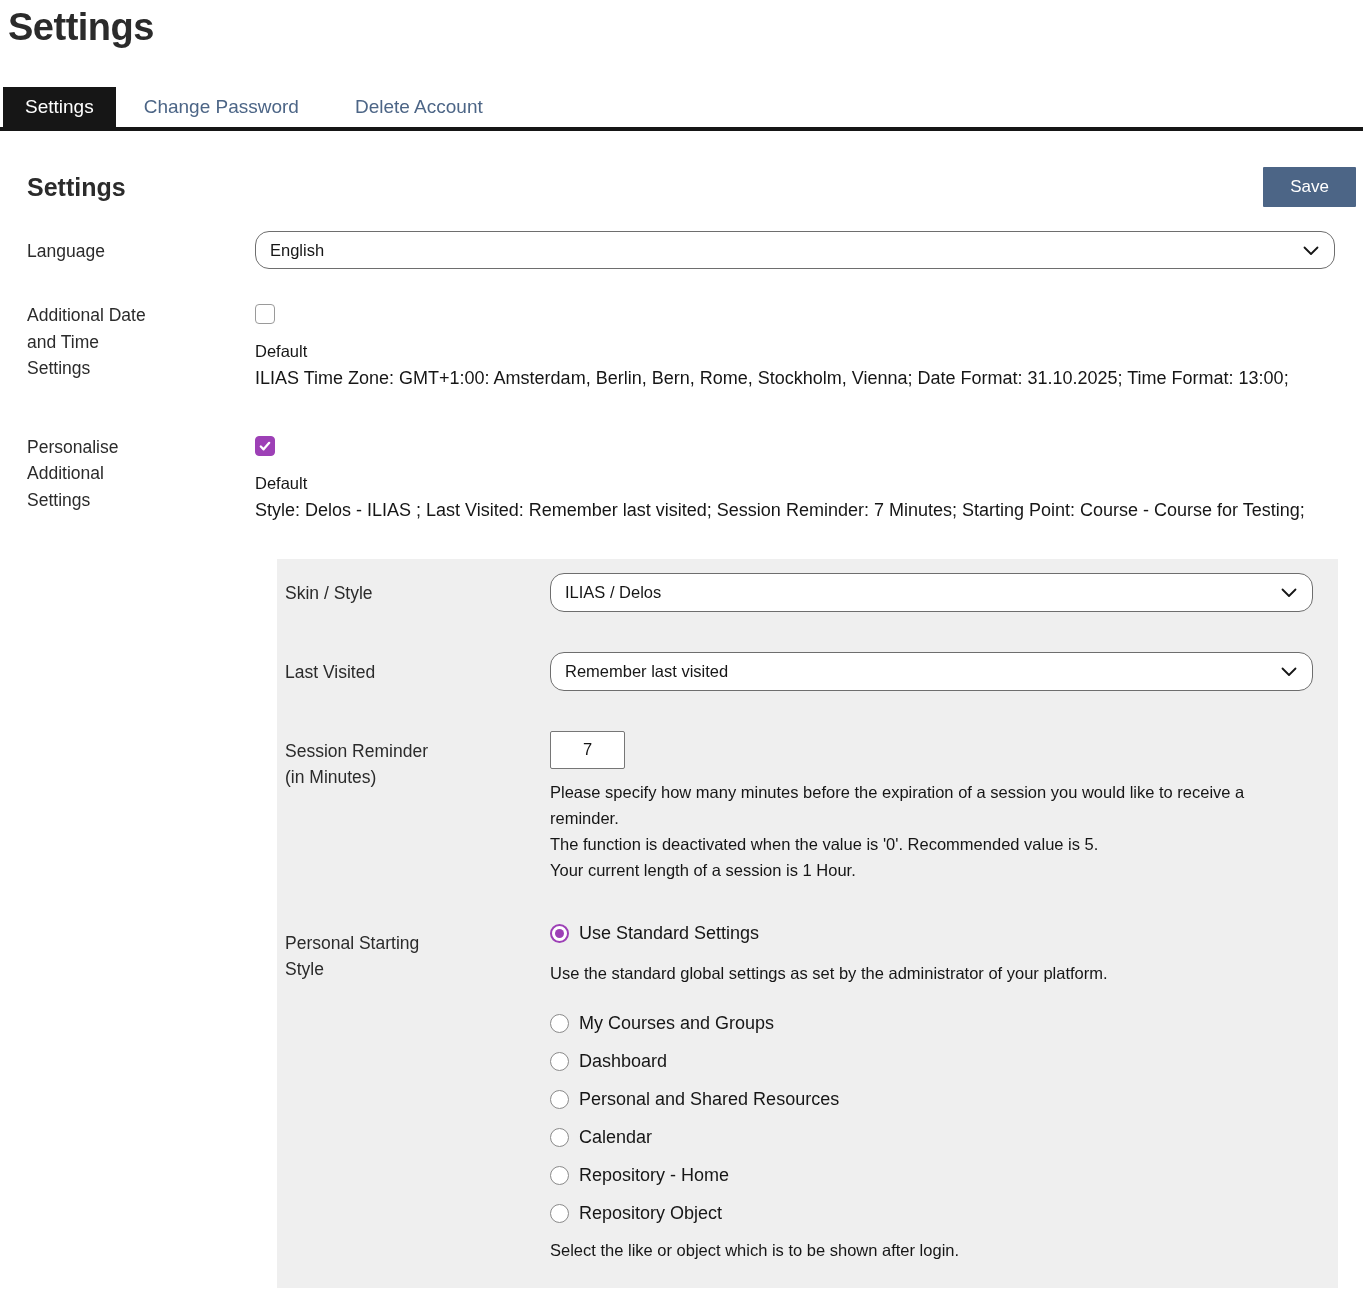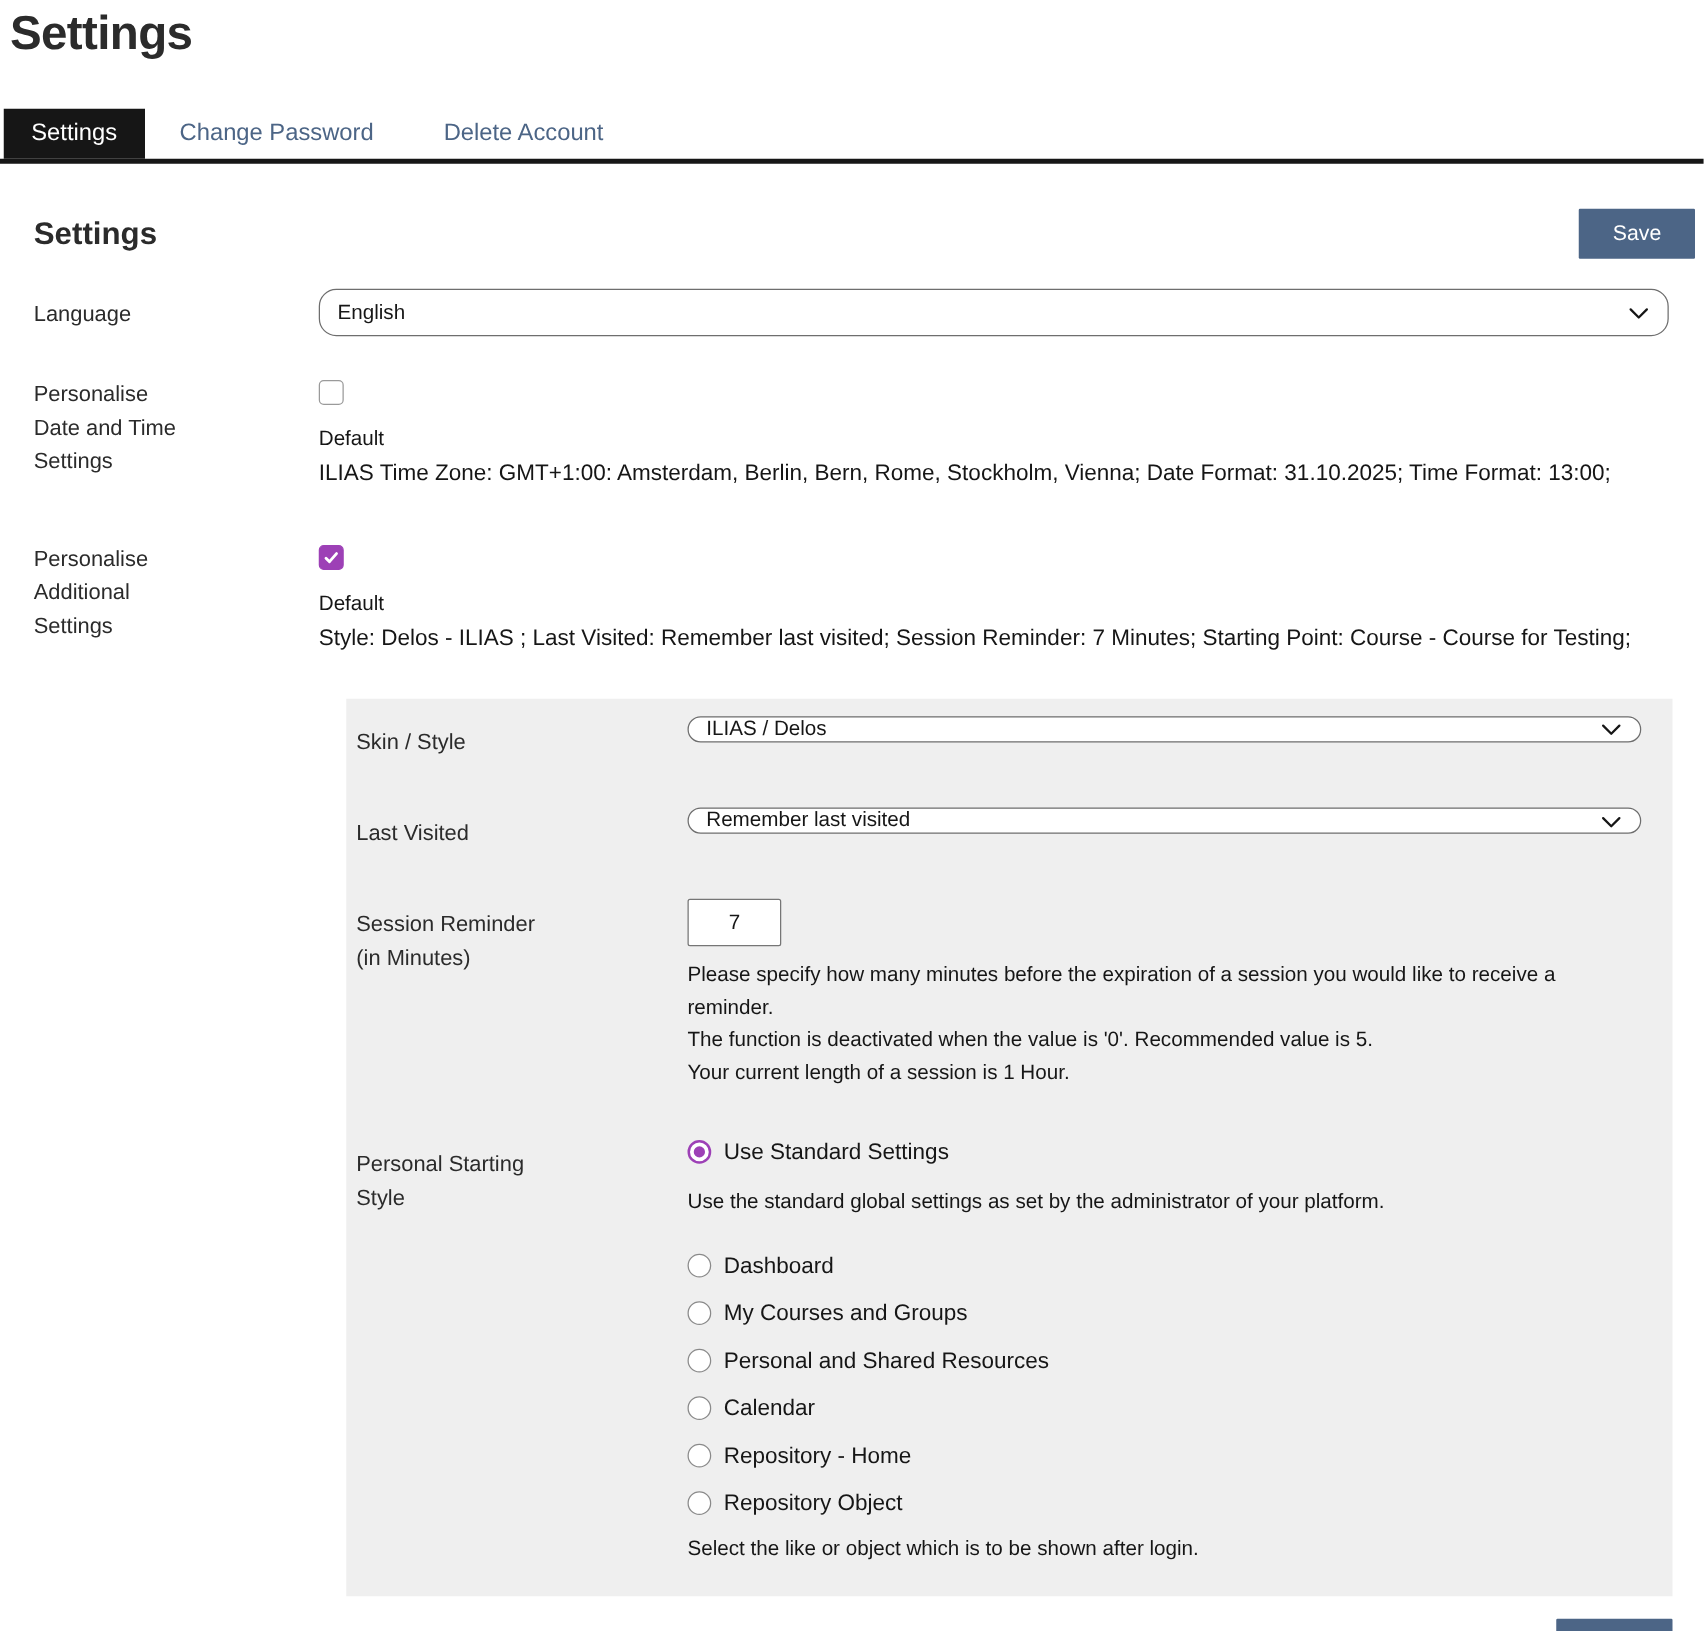--- a/index.html
+++ b/index.html
@@ -77,21 +77,21 @@
     padding: 14px 25px 28px 8px;
   }
   .panel-row { display: flex; }
   .panel-row + .panel-row { margin-top: 40px; }
   .panel-label {
     width: 265px; flex-shrink: 0;
     font-size: 17.5px; color: #2b2b2b; line-height: 1.5; padding-top: 7px;
   }
   .panel-label .lbl { display: inline-block; max-width: 152px; }
   .panel-field { flex: 1; min-width: 0; }
-  .panel .select { height: 21px; }
+  .panel .select { height: 39px; }
   .num-input {
     width: 75px; height: 38px; text-align: center;
     border: 1px solid #767676; border-radius: 2px;
     font-family: inherit; font-size: 16.5px; color: #161616; background: #fff;
   }
   .help-text { margin-top: 10px; font-size: 16.5px; line-height: 26px; max-width: 762px; }
   
   .radio-row { display: flex; align-items: center; margin-bottom: 17px; cursor: pointer; }
   .radio {
     width: 19px; height: 19px; border-radius: 50%; background: #fff;
@@ -139,21 +139,21 @@
             <svg width="16" height="10" viewBox="0 0 16 10">
                 <path d="M1.5 1.5 L8 8 L14.5 1.5" stroke="#161616" stroke-width="1.8" fill="none" stroke-linecap="round" stroke-linejoin="round"></path>
               </svg>
           </span>
         </div>
       </div>
     </div>
 
     <div class="row row-check">
       <div class="label-col">
-        <span class="lbl">Personalise Date and Time Settings</span>
+        <span class="lbl">Additional Date and Time Settings</span>
       </div>
       <div class="field-col">
         <div class="checkbox"></div>
         <div class="default-heading">Default</div>
         <div class="default-text">ILIAS Time Zone: GMT+1:00: Amsterdam, Berlin, Bern, Rome, Stockholm, Vienna; Date Format: 31.10.2025; Time Format: 13:00;</div>
       </div>
     </div>
 
     <div class="row row-check">
       <div class="label-col">
@@ -227,26 +227,26 @@
         <div class="panel-field">
 
           <div class="radio-row">
             <span class="radio selected"></span>
             <span class="radio-label">Use Standard Settings</span>
           </div>
           <div class="radio-help">Use the standard global settings as set by the administrator of your platform.</div>
 
           <div class="radio-row">
             <span class="radio"></span>
+            <span class="radio-label">My Courses and Groups</span>
+          </div>
+
+          <div class="radio-row">
+            <span class="radio"></span>
             <span class="radio-label">Dashboard</span>
-          </div>
-
-          <div class="radio-row">
-            <span class="radio"></span>
-            <span class="radio-label">My Courses and Groups</span>
           </div>
 
           <div class="radio-row">
             <span class="radio"></span>
             <span class="radio-label">Personal and Shared Resources</span>
           </div>
 
           <div class="radio-row">
             <span class="radio"></span>
             <span class="radio-label">Calendar</span>

